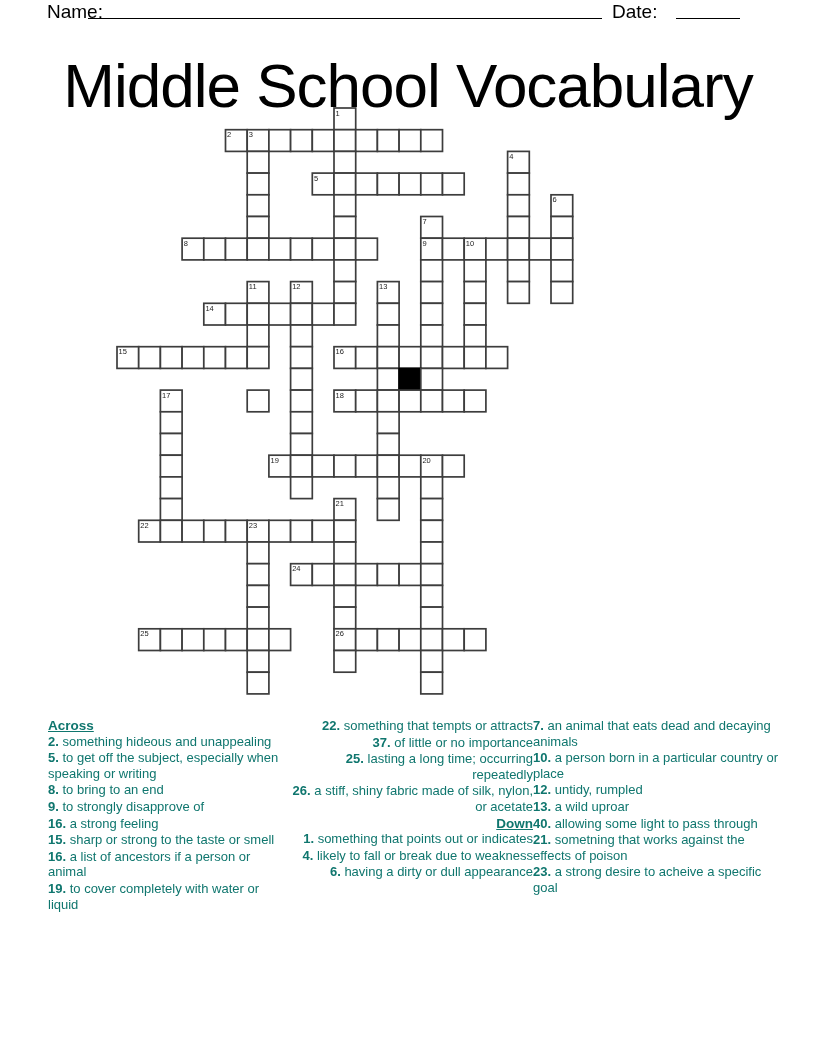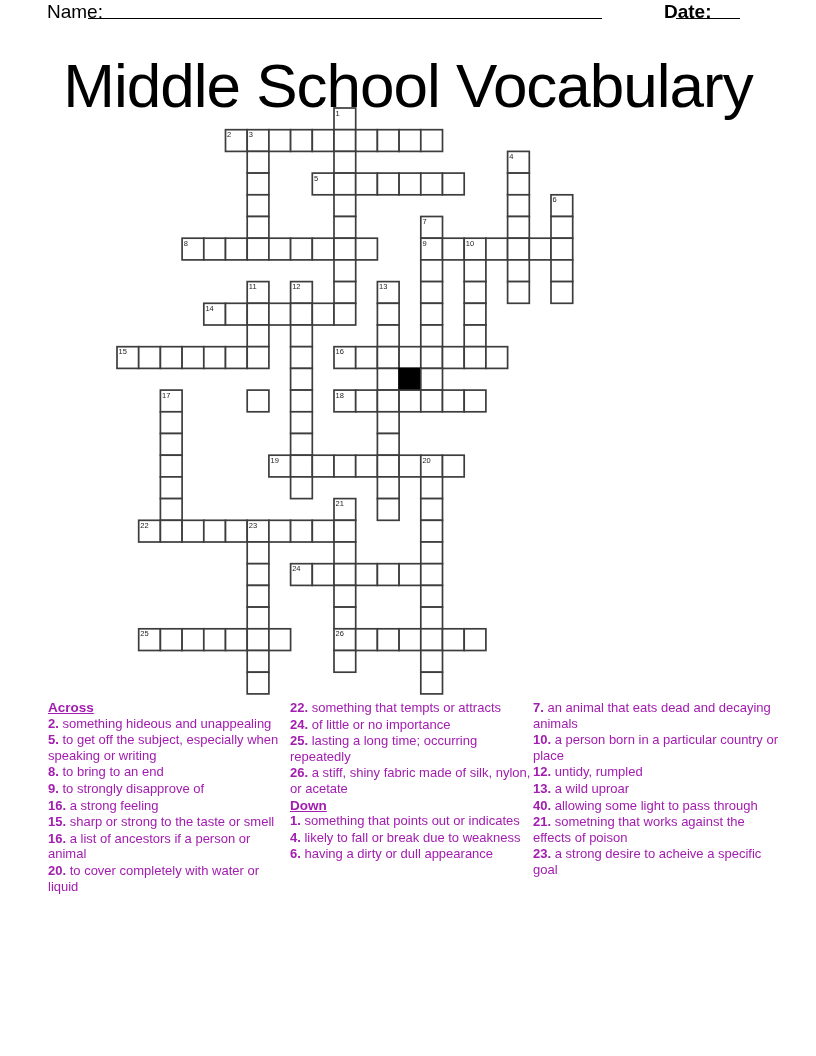--- a/index.html
+++ b/index.html
@@ -6,39 +6,39 @@
   body{
     position:relative;
     width:816px;height:1056px;
     background:#ffffff;
     font-family:"Liberation Sans",sans-serif;
     color:#000;
     overflow:hidden;
   }
   .hdr-label{position:absolute;font-size:19px;top:1px;}
   #name-label{left:47px;}
-  #date-label{left:664px;font-weight:bold;}
+  #date-label{left:612px;}
   .hline{position:absolute;top:18px;height:0;border-top:1.7px solid #000;}
   #name-line{left:88px;width:514px;}
   #date-line{left:676px;width:64px;}
   .title{
     position:absolute;top:34px;left:0;width:816px;
     text-align:center;
     font-size:62px;
     letter-spacing:-1px;
     white-space:nowrap;
     margin-top:16px;
   }
   #grid-svg{position:absolute;left:116px;top:107px;}
   .cell{fill:#ffffff;stroke:#3d3d3d;stroke-width:1.7px;}
   .cell.black{fill:#000000;stroke:#000000;}
   .cellnum{font-size:7.5px;fill:#1c1c1c;font-family:"Liberation Sans",sans-serif;}
-  .clue-col{position:absolute;top:700px;font-size:13px;line-height:15.6px;color:#a21caf;}
+  .clue-col{position:absolute;top:718px;font-size:13px;line-height:15.6px;color:#0f766e;}
   #clue-col-0{left:48px;width:232px;}
-  #clue-col-1{left:290px;width:243px;}
+  #clue-col-1{left:290px;width:243px;text-align:right;}
   #clue-col-2{left:533px;width:252px;}
   .clue-header{font-weight:bold;text-decoration:underline;font-size:13.5px;margin:0;}
   p.clue{margin:0 0 1px 0;}
   p.clue b{font-weight:bold;}
 </style>
 </head>
 <body>
 
 <span id="name-label" class="hdr-label">Name:</span>
 <div id="name-line" class="hline"></div>
@@ -255,25 +255,25 @@
 
 <div id="clue-col-0" class="clue-col">
     <p class="clue-header">Across</p>
     <p class="clue"><b>2.</b> something hideous and unappealing</p>
     <p class="clue"><b>5.</b> to get off the subject, especially when speaking or writing</p>
     <p class="clue"><b>8.</b> to bring to an end</p>
     <p class="clue"><b>9.</b> to strongly disapprove of</p>
     <p class="clue"><b>16.</b> a strong feeling</p>
     <p class="clue"><b>15.</b> sharp or strong to the taste or smell</p>
     <p class="clue"><b>16.</b> a list of ancestors if a person or animal</p>
-    <p class="clue"><b>20.</b> to cover completely with water or liquid</p>
+    <p class="clue"><b>19.</b> to cover completely with water or liquid</p>
   </div>
 <div id="clue-col-1" class="clue-col">
     <p class="clue"><b>22.</b> something that tempts or attracts</p>
-    <p class="clue"><b>24.</b> of little or no importance</p>
+    <p class="clue"><b>37.</b> of little or no importance</p>
     <p class="clue"><b>25.</b> lasting a long time; occurring repeatedly</p>
     <p class="clue"><b>26.</b> a stiff, shiny fabric made of silk, nylon, or acetate</p>
     <p class="clue-header">Down</p>
     <p class="clue"><b>1.</b> something that points out or indicates</p>
     <p class="clue"><b>4.</b> likely to fall or break due to weakness</p>
     <p class="clue"><b>6.</b> having a dirty or dull appearance</p>
   </div>
 <div id="clue-col-2" class="clue-col">
     <p class="clue"><b>7.</b> an animal that eats dead and decaying animals</p>
     <p class="clue"><b>10.</b> a person born in a particular country or place</p>

